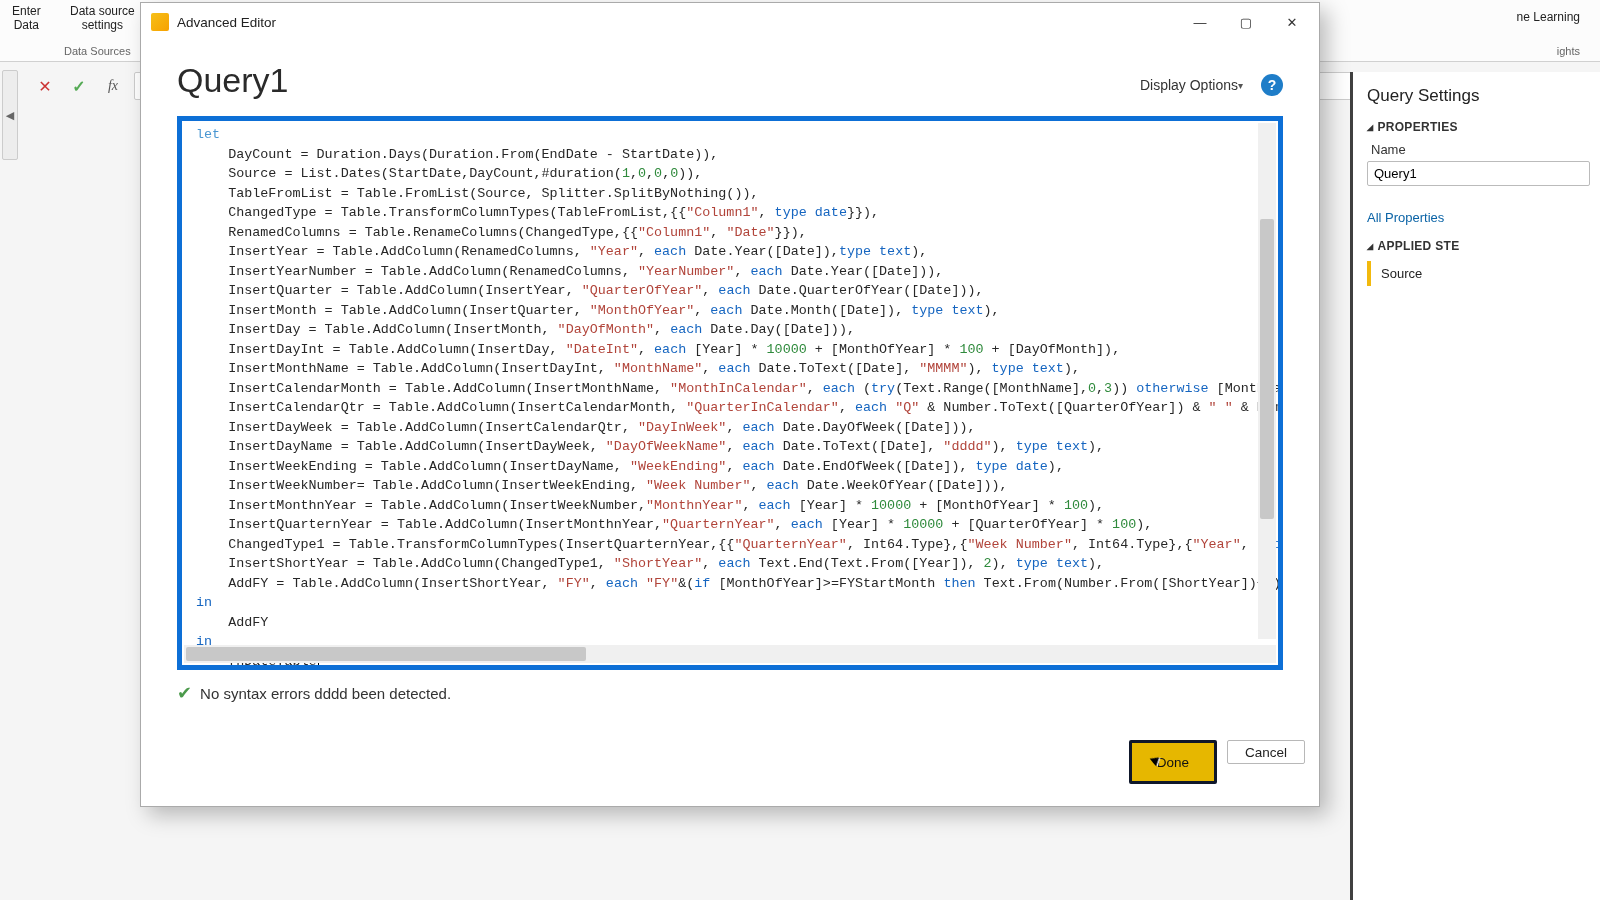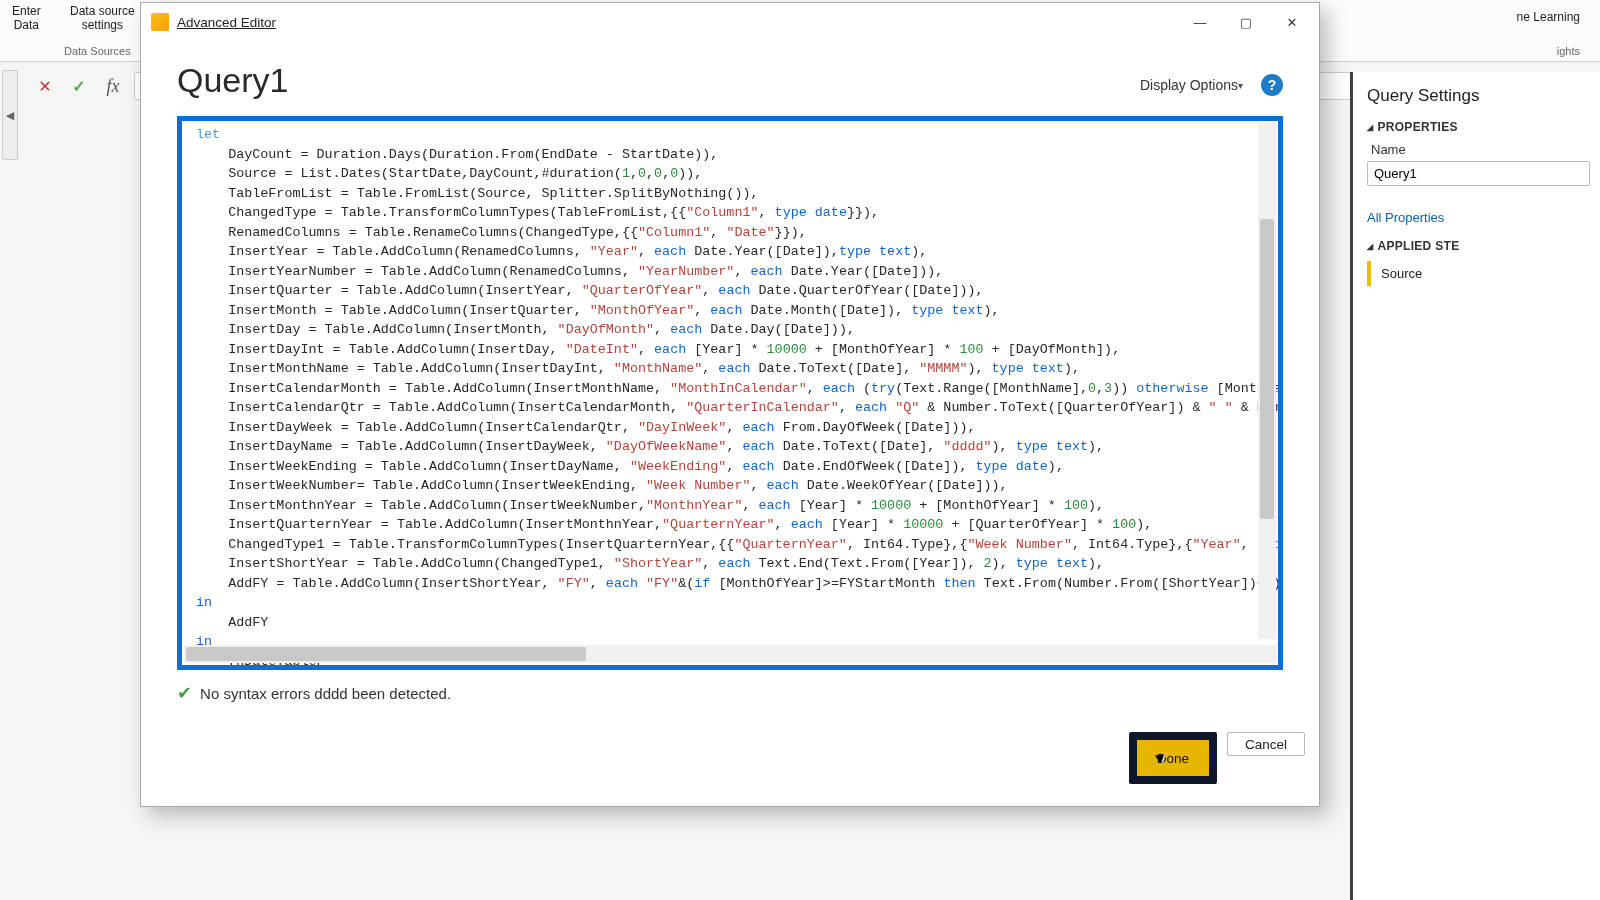--- a/index.html
+++ b/index.html
@@ -31,21 +31,21 @@
   }
   .collapse-chevron {
     width: 16px; height: 90px; background: #ededed; border: 1px solid #ccc;
     border-radius: 2px;
     display: flex; align-items: center; justify-content: center;
     font-size: 11px; color: #666; position: absolute; top: 70px; left: 2px;
   }
   .fb-btn { width: 26px; height: 26px; display: flex; align-items: center; justify-content: center; color: #666; font-size: 16px; }
   .fb-x { color: #c33; }
   .fb-check { color: #5a5; font-weight: bold; }
-  .fx { font-style: italic; font-family: Georgia, serif; color: #555; font-size: 18px; }
+  .fx { font-style: italic; font-family: Georgia, serif; color: #555; font-size: 14px; }
   .formula-input {
     flex: 1; height: 28px; background: #fff; border: 1px solid #ccc; border-radius: 2px;
   }
 
   .right-pane {
     position: absolute; top: 72px; right: 0; width: 250px; bottom: 0;
     background: #fff; border-left: 3px solid #404040; padding: 14px 10px 10px 14px;
     z-index: 0;
   }
   .right-pane h3 { font-size: 17px; font-weight: 400; color: #222; margin-bottom: 14px; }
@@ -67,21 +67,21 @@
     border: 1px solid #aaa;
     z-index: 10;
   }
   .modal .titlebar {
     height: 38px; display: flex; align-items: center; padding: 0 4px 0 10px;
   }
   .modal .titlebar .pbi-icon {
     width: 18px; height: 18px; background: linear-gradient(135deg,#f6c018,#f7a100);
     border-radius: 2px; margin-right: 8px;
   }
-  .modal .titlebar .title { font-size: 13.5px; color: #222; flex: 1; text-decoration: underline; }
+  .modal .titlebar .title { font-size: 13.5px; color: #222; flex: 1; }
   .modal .titlebar .win-btn {
     width: 46px; height: 34px; display: flex; align-items: center; justify-content: center;
     font-family: "Segoe UI Symbol", sans-serif; font-size: 13px; color: #333;
   }
 
   .modal .content { padding: 20px 36px 20px 36px; }
   .query-head { display: flex; align-items: flex-end; justify-content: space-between; }
   .query-title { font-size: 34px; font-weight: 300; color: #2a2a2a; }
   .head-right { display: flex; align-items: center; gap: 18px; padding-bottom: 4px; }
   .display-options { color: #333; font-size: 14px; display:flex; align-items:center; }
@@ -138,22 +138,22 @@
   }
 
   .status-row { margin-top: 12px; display:flex; align-items:center; gap:8px; color:#333; font-size:15px; }
   .status-row .tick { color:#4b9a4b; font-size:18px; }
 
   .button-row { position:absolute; right:14px; bottom:22px; display:flex; gap:10px; }
   .btn { min-width:78px; height:24px; border:1px solid #b8b8b8; background:#fff; border-radius:2px;
          font-size:13.5px; color:#222; display:flex; align-items:center; justify-content:center; }
   .btn-done {
     background:#e6b700; color:#111;
-    border:8px solid #0f172a;
-    height:52px; min-width:88px; font-weight:400;
+    border:3px solid #0f172a;
+    height:44px; min-width:88px; font-weight:400;
     position:relative;
   }
   .cursor-img {
     position:absolute; left:20px; top:12px;
     width:0;height:0;
     border-left:8px solid #000;
     border-top:5px solid transparent;
     border-bottom:5px solid transparent;
     transform: rotate(-40deg);
     filter: drop-shadow(1px 1px 0 #fff);
@@ -221,21 +221,21 @@
 <span>    RenamedColumns = Table.RenameColumns(ChangedType,{{</span><span class="tok-str">"Column1"</span><span>, </span><span class="tok-str">"Date"</span><span>}}),</span>
 <span>    InsertYear = Table.AddColumn(RenamedColumns, </span><span class="tok-str">"Year"</span><span>, </span><span class="tok-kw">each</span><span> Date.Year([Date]),</span><span class="tok-kw">type text</span><span>),</span>
 <span>    InsertYearNumber = Table.AddColumn(RenamedColumns, </span><span class="tok-str">"YearNumber"</span><span>, </span><span class="tok-kw">each</span><span> Date.Year([Date])),</span>
 <span>    InsertQuarter = Table.AddColumn(InsertYear, </span><span class="tok-str">"QuarterOfYear"</span><span>, </span><span class="tok-kw">each</span><span> Date.QuarterOfYear([Date])),</span>
 <span>    InsertMonth = Table.AddColumn(InsertQuarter, </span><span class="tok-str">"MonthOfYear"</span><span>, </span><span class="tok-kw">each</span><span> Date.Month([Date]), </span><span class="tok-kw">type text</span><span>),</span>
 <span>    InsertDay = Table.AddColumn(InsertMonth, </span><span class="tok-str">"DayOfMonth"</span><span>, </span><span class="tok-kw">each</span><span> Date.Day([Date])),</span>
 <span>    InsertDayInt = Table.AddColumn(InsertDay, </span><span class="tok-str">"DateInt"</span><span>, </span><span class="tok-kw">each</span><span> [Year] * </span><span class="tok-num">10000</span><span> + [MonthOfYear] * </span><span class="tok-num">100</span><span> + [DayOfMonth]),</span>
 <span>    InsertMonthName = Table.AddColumn(InsertDayInt, </span><span class="tok-str">"MonthName"</span><span>, </span><span class="tok-kw">each</span><span> Date.ToText([Date], </span><span class="tok-str">"MMMM"</span><span>), </span><span class="tok-kw">type text</span><span>),</span>
 <span>    InsertCalendarMonth = Table.AddColumn(InsertMonthName, </span><span class="tok-str">"MonthInCalendar"</span><span>, </span><span class="tok-kw">each</span><span> (</span><span class="tok-kw">try</span><span>(Text.Range([MonthName],</span><span class="tok-num">0</span><span>,</span><span class="tok-num">3</span><span>)) </span><span class="tok-kw">otherwise</span><span> [MonthName]) &amp;</span>
 <span>    InsertCalendarQtr = Table.AddColumn(InsertCalendarMonth, </span><span class="tok-str">"QuarterInCalendar"</span><span>, </span><span class="tok-kw">each</span><span> </span><span class="tok-str">"Q"</span><span> &amp; Number.ToText([QuarterOfYear]) &amp; </span><span class="tok-str">" "</span><span> &amp; Number.To</span>
-<span>    InsertDayWeek = Table.AddColumn(InsertCalendarQtr, </span><span class="tok-str">"DayInWeek"</span><span>, </span><span class="tok-kw">each</span><span> From.DayOfWeek([Date])),</span>
+<span>    InsertDayWeek = Table.AddColumn(InsertCalendarQtr, </span><span class="tok-str">"DayInWeek"</span><span>, </span><span class="tok-kw">each</span><span> Date.DayOfWeek([Date])),</span>
 <span>    InsertDayName = Table.AddColumn(InsertDayWeek, </span><span class="tok-str">"DayOfWeekName"</span><span>, </span><span class="tok-kw">each</span><span> Date.ToText([Date], </span><span class="tok-str">"dddd"</span><span>), </span><span class="tok-kw">type text</span><span>),</span>
 <span>    InsertWeekEnding = Table.AddColumn(InsertDayName, </span><span class="tok-str">"WeekEnding"</span><span>, </span><span class="tok-kw">each</span><span> Date.EndOfWeek([Date]), </span><span class="tok-kw">type date</span><span>),</span>
 <span>    InsertWeekNumber= Table.AddColumn(InsertWeekEnding, </span><span class="tok-str">"Week Number"</span><span>, </span><span class="tok-kw">each</span><span> Date.WeekOfYear([Date])),</span>
 <span>    InsertMonthnYear = Table.AddColumn(InsertWeekNumber,</span><span class="tok-str">"MonthnYear"</span><span>, </span><span class="tok-kw">each</span><span> [Year] * </span><span class="tok-num">10000</span><span> + [MonthOfYear] * </span><span class="tok-num">100</span><span>),</span>
 <span>    InsertQuarternYear = Table.AddColumn(InsertMonthnYear,</span><span class="tok-str">"QuarternYear"</span><span>, </span><span class="tok-kw">each</span><span> [Year] * </span><span class="tok-num">10000</span><span> + [QuarterOfYear] * </span><span class="tok-num">100</span><span>),</span>
 <span>    ChangedType1 = Table.TransformColumnTypes(InsertQuarternYear,{{</span><span class="tok-str">"QuarternYear"</span><span>, Int64.Type},{</span><span class="tok-str">"Week Number"</span><span>, Int64.Type},{</span><span class="tok-str">"Year"</span><span>, </span><span class="tok-kw">type text</span>
 <span>    InsertShortYear = Table.AddColumn(ChangedType1, </span><span class="tok-str">"ShortYear"</span><span>, </span><span class="tok-kw">each</span><span> Text.End(Text.From([Year]), </span><span class="tok-num">2</span><span>), </span><span class="tok-kw">type text</span><span>),</span>
 <span>    AddFY = Table.AddColumn(InsertShortYear, </span><span class="tok-str">"FY"</span><span>, </span><span class="tok-kw">each</span><span> </span><span class="tok-str">"FY"</span><span>&amp;(</span><span class="tok-kw">if</span><span> [MonthOfYear]&gt;=FYStartMonth </span><span class="tok-kw">then</span><span> Text.From(Number.From([ShortYear])+</span><span class="tok-num">1</span><span>) </span>
 <span class="tok-kw">in</span>
 <span>    AddFY</span>

